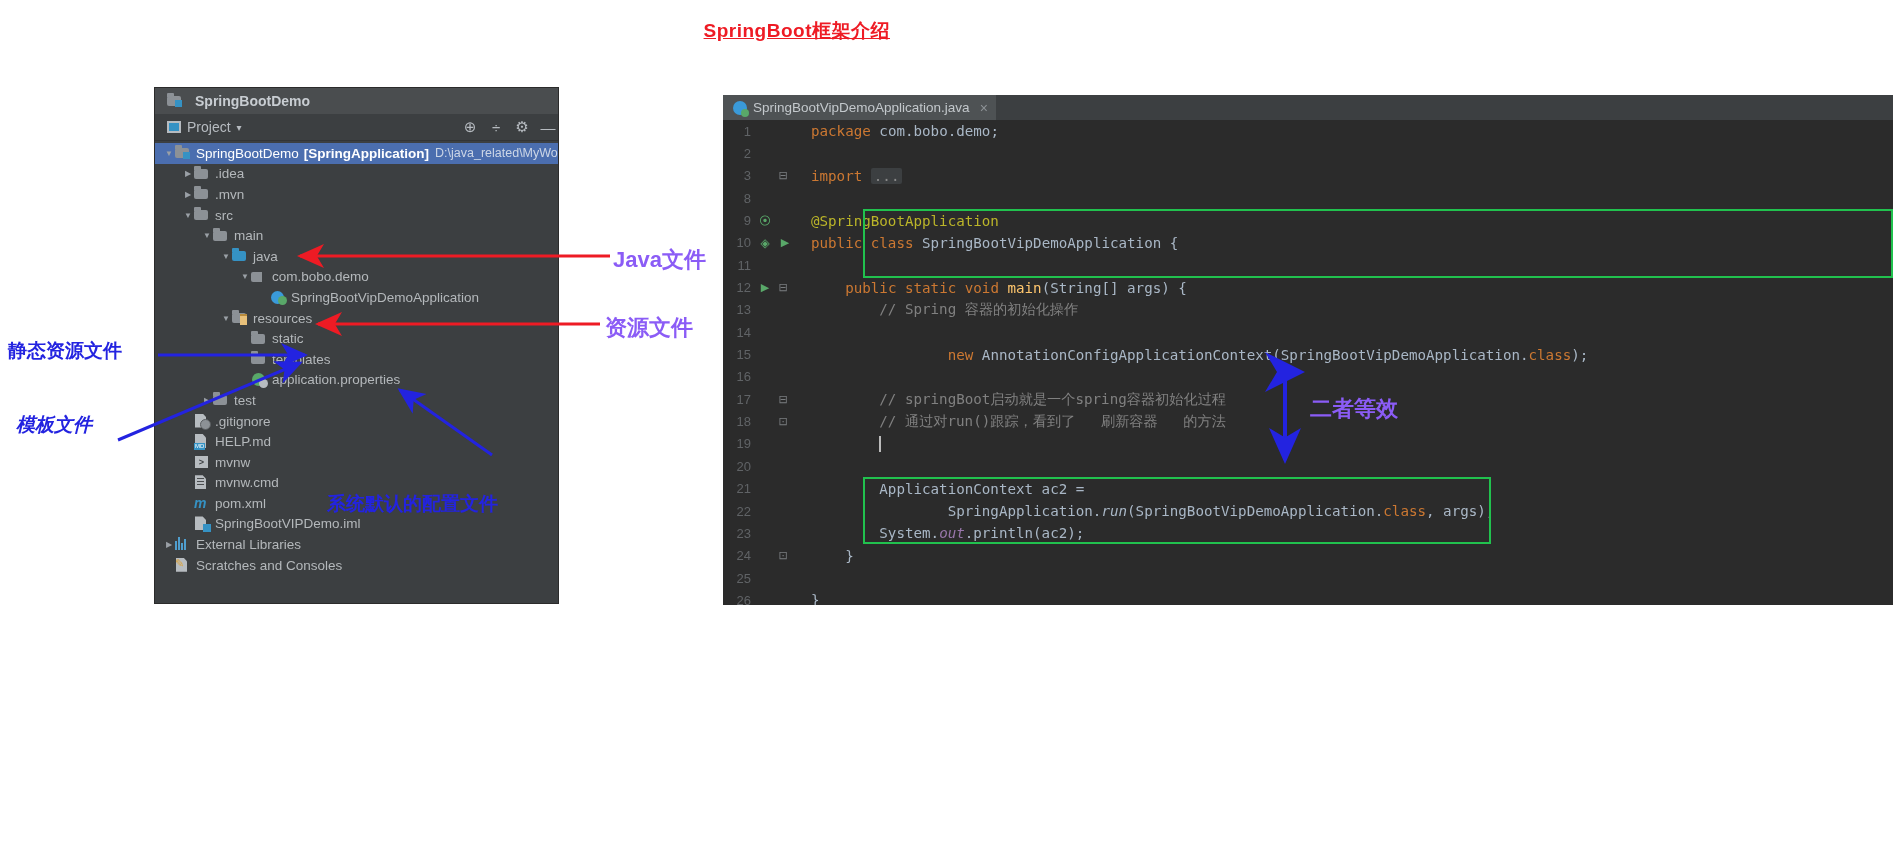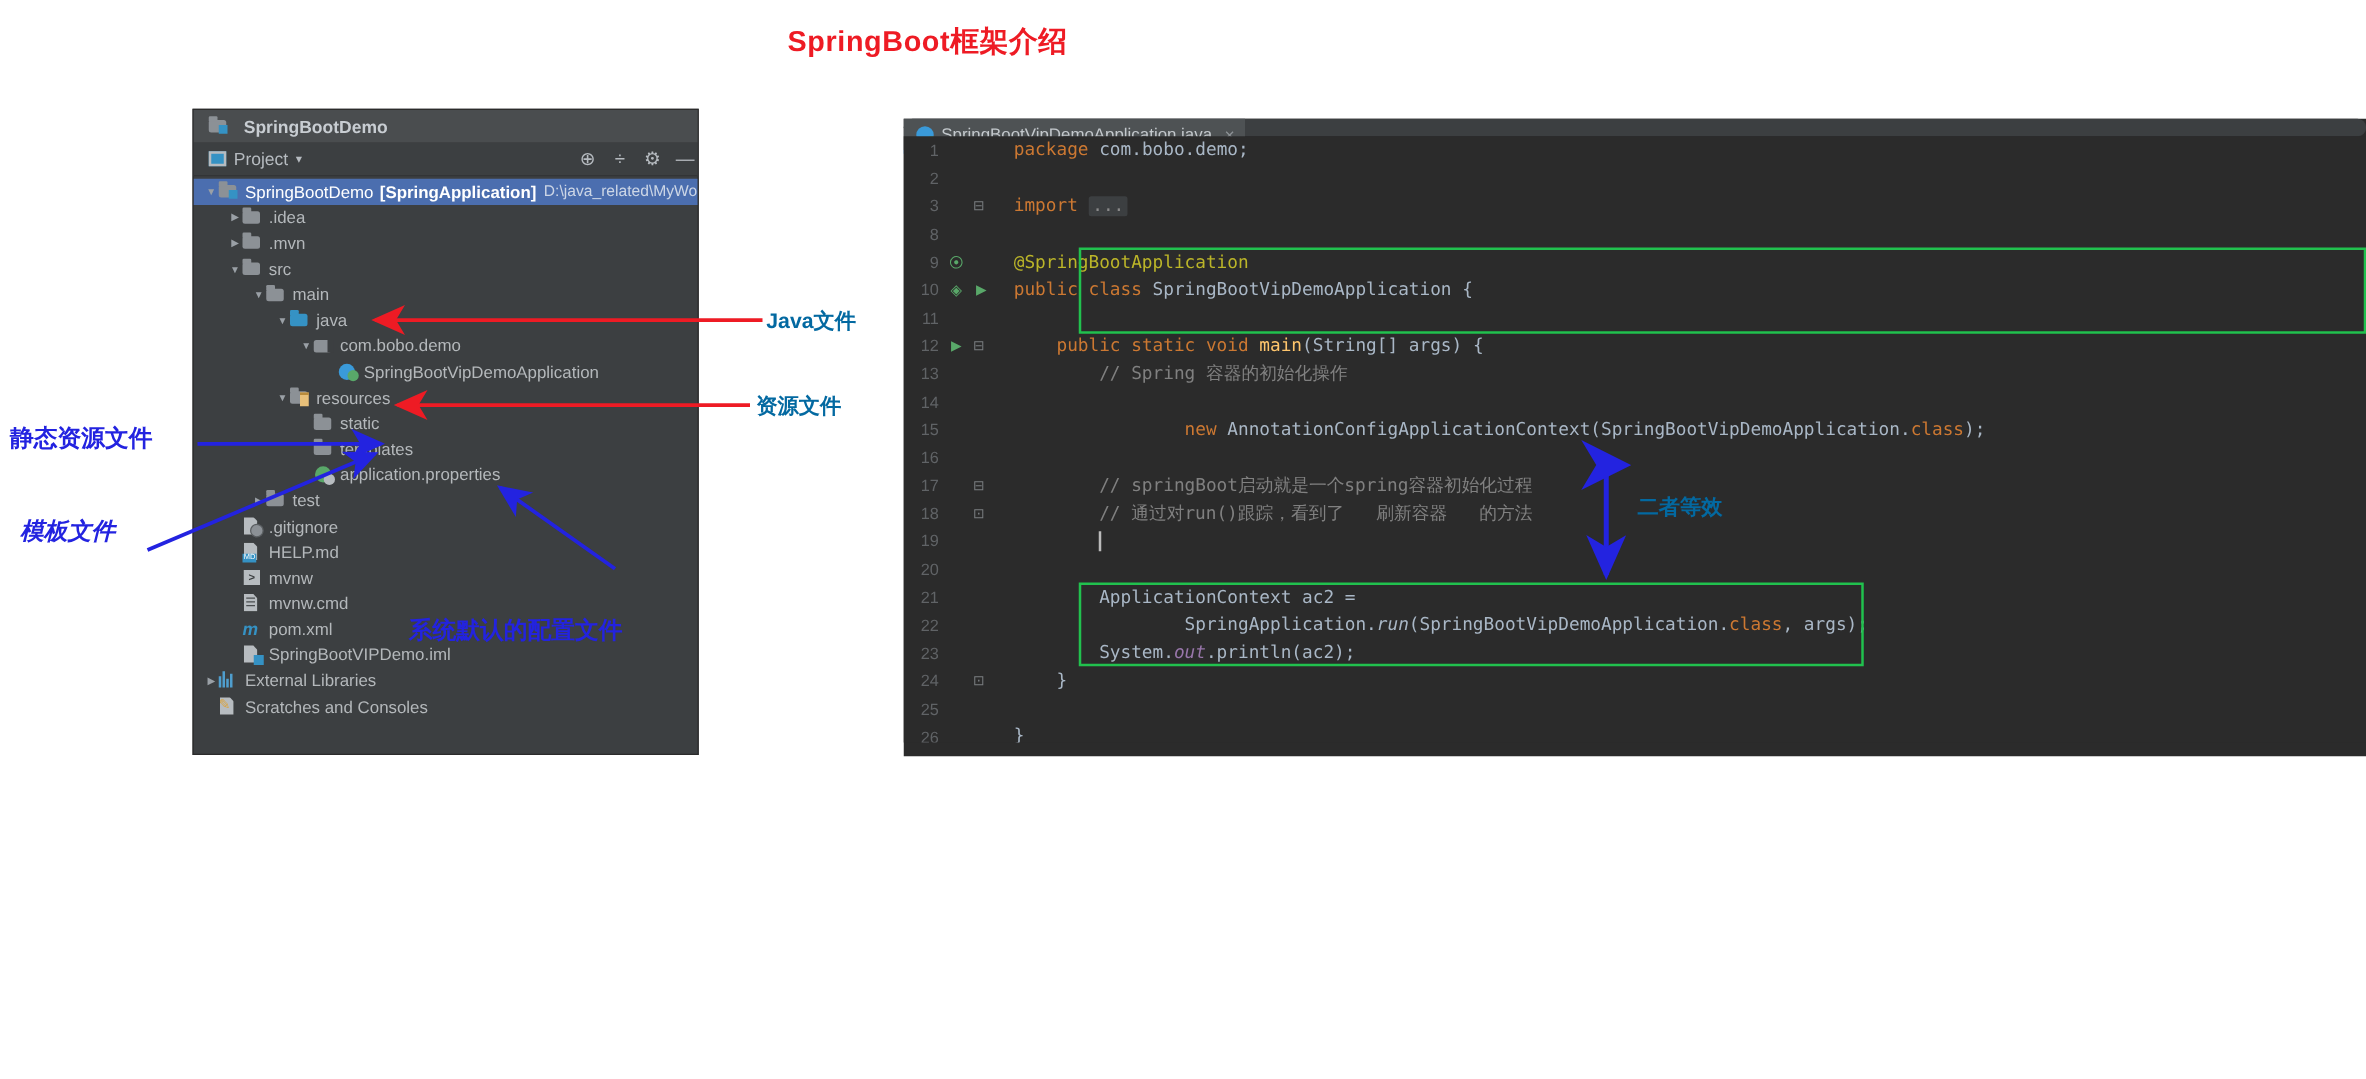--- a/index.html
+++ b/index.html
@@ -2,23 +2,24 @@
 <html><head>
 <meta charset="utf-8">
 <style>
   html,body{margin:0;padding:0;}
   body{
     width:1893px;height:863px;background:#ffffff;position:relative;
     font-family:"Liberation Sans",sans-serif;overflow:hidden;
   }
   
   #page-title{
-    position:absolute;left:630px;top:18px;width:260px;text-align:left;
-    color:#ee1b24;font-size:23px;font-weight:bold;letter-spacing:.5px;
+    position:absolute;left:630px;top:18px;width:260px;text-align:right;
+    color:#ee1b24;font-size:19px;font-weight:bold;letter-spacing:.5px;
     font-family:"Liberation Sans",sans-serif;
+    text-decoration:underline;
   }
   
   #project-panel{
     position:absolute;left:154px;top:87px;width:403px;height:515px;
     background:#3c3f41;border:1px solid #2b2b2b;
     font-family:"Liberation Sans",sans-serif;
   }
   #panel-titlebar{
     height:26px;background:#4a4d4f;display:flex;align-items:center;
     padding-left:12px;gap:7px;color:#c8cdd2;font-size:14px;font-weight:bold;
@@ -63,21 +64,21 @@
   .shbadge{position:absolute;left:1px;top:1px;width:13px;height:12px;background:#b7bcc0;color:#3c3f41;
      font-size:9px;line-height:12px;text-align:center;font-weight:bold;}
   .mico{color:#3592c4;font-size:14px;font-style:italic;font-weight:bold;line-height:15px;}
   .barico{display:flex;align-items:flex-end;gap:1px;height:13px;}
   .barico i{display:block;width:2px;background:#4f9ece;}
   
   #editor{
     position:absolute;left:723px;top:95px;width:1170px;height:510px;background:#2b2b2b;
     font-family:"DejaVu Sans Mono",monospace;
   }
-  #tabbar{height:14px;background:#3c3f41;display:flex;align-items:flex-start;border-radius:12px;}
+  #tabbar{height:25px;background:#3c3f41;display:flex;align-items:flex-start;}
   #tab{
     height:25px;background:#4e5254;display:flex;align-items:center;gap:6px;
     padding:0 8px 0 10px;color:#c3c8cc;font-size:13.5px;position:relative;
     font-family:"Liberation Sans",sans-serif;
   }
   #tab:after{content:"";position:absolute;left:0;right:0;bottom:-3px;height:3px;background:#4a88c7;}
   #tab .x{color:#8d9296;font-size:14px;margin-left:4px;}
   #code-area{position:relative;height:485px;background:#2b2b2b;overflow:hidden;}
   .cline{height:22.35px;display:flex;align-items:center;font-size:14.2px;white-space:pre;}
   .gutter{
@@ -94,21 +95,21 @@
   .ann{color:#bbb529;}
   .fn{color:#ffc66d;}
   .fld{color:#9876aa;font-style:italic;}
   .itl{font-style:italic;}
   .fold-ph{background:#3c3f41;color:#8a8a8a;padding:0 3px;border-radius:2px;}
   .grn-icon{color:#59a869;font-size:11px;}
   #caret{display:inline-block;width:1.5px;height:16px;background:#bbbbbb;vertical-align:middle;}
   .hl-box{position:absolute;border:2px solid #21c14e;box-sizing:border-box;pointer-events:none;}
   
   .anno{position:absolute;font-weight:bold;font-family:"Liberation Sans",sans-serif;white-space:nowrap;}
-  .anno.red{color:#0369a1;font-size:17px;}
+  .anno.red{color:#8b5cf6;font-size:22px;}
   .anno.blue{color:#2323e0;font-size:19px;}
   svg.overlay{position:absolute;left:0;top:0;width:1893px;height:863px;pointer-events:none;}
 </style>
 </head>
 <body>
 
 <div id="page-title">SpringBoot框架介绍</div>
 
 <div id="project-panel">
 

